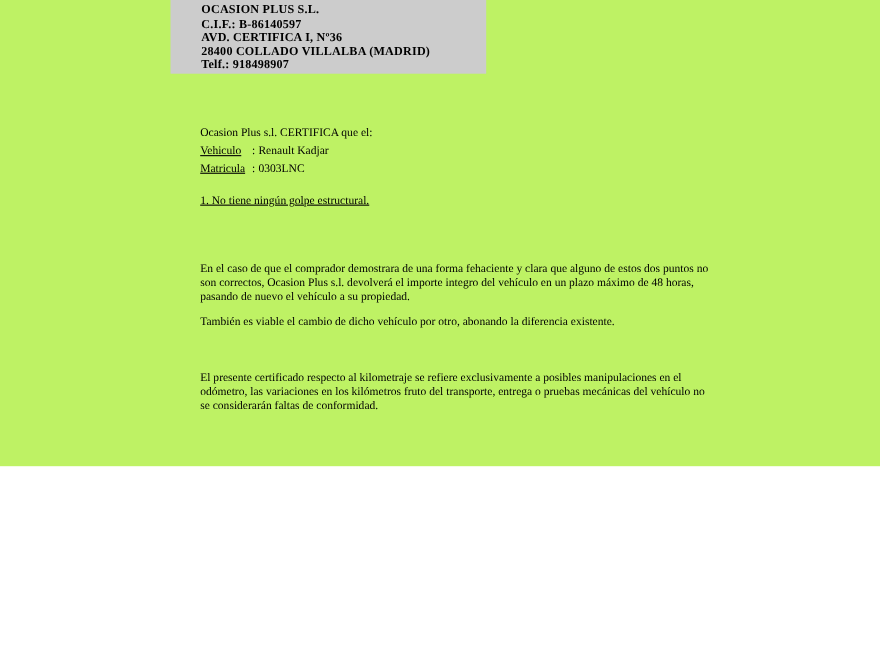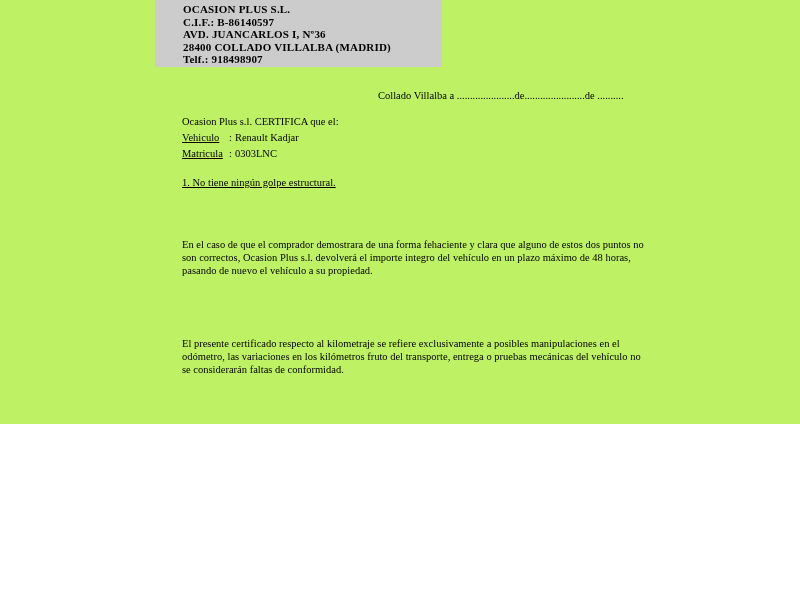--- a/index.html
+++ b/index.html
@@ -70,40 +70,40 @@
   }
 </style>
 </head>
 <body>
 
 <div class="page">
 
   <div class="abs header-box">
     <div class="hline">OCASION PLUS S.L.</div>
     <div class="hline">C.I.F.: B-86140597</div>
-    <div class="hline">AVD. JUANCARLOS I, Nº36</div>
+    <div class="hline">AVD. CERTIFICA I, Nº36</div>
     <div class="hline">28400 COLLADO VILLALBA (MADRID)</div>
     <div class="hline">Telf.: 918498907</div>
   </div>
 
-  <div class="abs date-line">Collado Villalba a ......................de.......................de ..........</div>
 
   <div class="abs body-text cert-line" style="top:115px;">Ocasion Plus s.l. CERTIFICA que el:</div>
 
   <div class="abs body-text cert-line" style="top:131px;">
     <span class="u cert-label">Vehiculo</span><span class="cert-colon">:</span><span>Renault Kadjar</span>
   </div>
 
   <div class="abs body-text cert-line" style="top:147px;">
     <span class="u cert-label">Matricula</span><span class="cert-colon">:</span><span>0303LNC</span>
   </div>
 
   <div class="abs body-text point" style="top:176px;">1. No tiene ningún golpe estructural.</div>
 
   <div class="abs body-text para" style="top:238px;">En el caso de que el comprador demostrara de una forma fehaciente y clara que alguno de estos dos puntos no son correctos, Ocasion Plus s.l. devolverá el importe integro del vehículo en un plazo máximo de 48 horas, pasando de nuevo el vehículo a su propiedad.</div>
+  <div class="abs body-text para" style="top:286px;">También es viable el cambio de dicho vehículo por otro, abonando la diferencia existente.</div>
   <div class="abs body-text para" style="top:337px;">El presente certificado respecto al kilometraje se refiere exclusivamente a posibles manipulaciones en el odómetro, las variaciones en los kilómetros fruto del transporte, entrega o pruebas mecánicas del vehículo no se considerarán faltas de conformidad.</div>
 
   <div class="abs body-text signature">Fdo.: OCASION PLUS S.L.</div>
 
   <div class="abs footer">
     <div class="fline">De acuerdo con lo establecido por la Ley Orgánica 15/1999, de 13 de diciembre, de Protección de Datos de Carácter Personal (LOPD), le informamos que los datos aportados serán incorporados a un fichero del que es titular</div>
     <div class="fline">OCASIÓN PLUS, S.L. con la finalidad de realizar la gestión administrativa, contable y fiscal, así como enviarle comunicaciones comerciales sobre nuestros productos y servicios.</div>
     <div class="fline">Los datos incluidos podrán ser comunicados a Gestores Administrativos, Entidades Aseguradoras, Organismos de la Administración Pública con competencia en la materia y personas relacionadas directamente con el</div>
     <div class="fline">Responsable del fichero, con la finalidad realizar los procesos de compra/venta del vehículo y el cambio de titularidad del mismo.</div>
     <div class="fline">Asimismo, declara haber sido informado de la posibilidad de ejercer los derechos de acceso, rectificación, cancelación y oposición de sus datos en el domicilio fiscal de OCASIÓN PLUS, S.L. sito en AVDA. JUAN</div>

